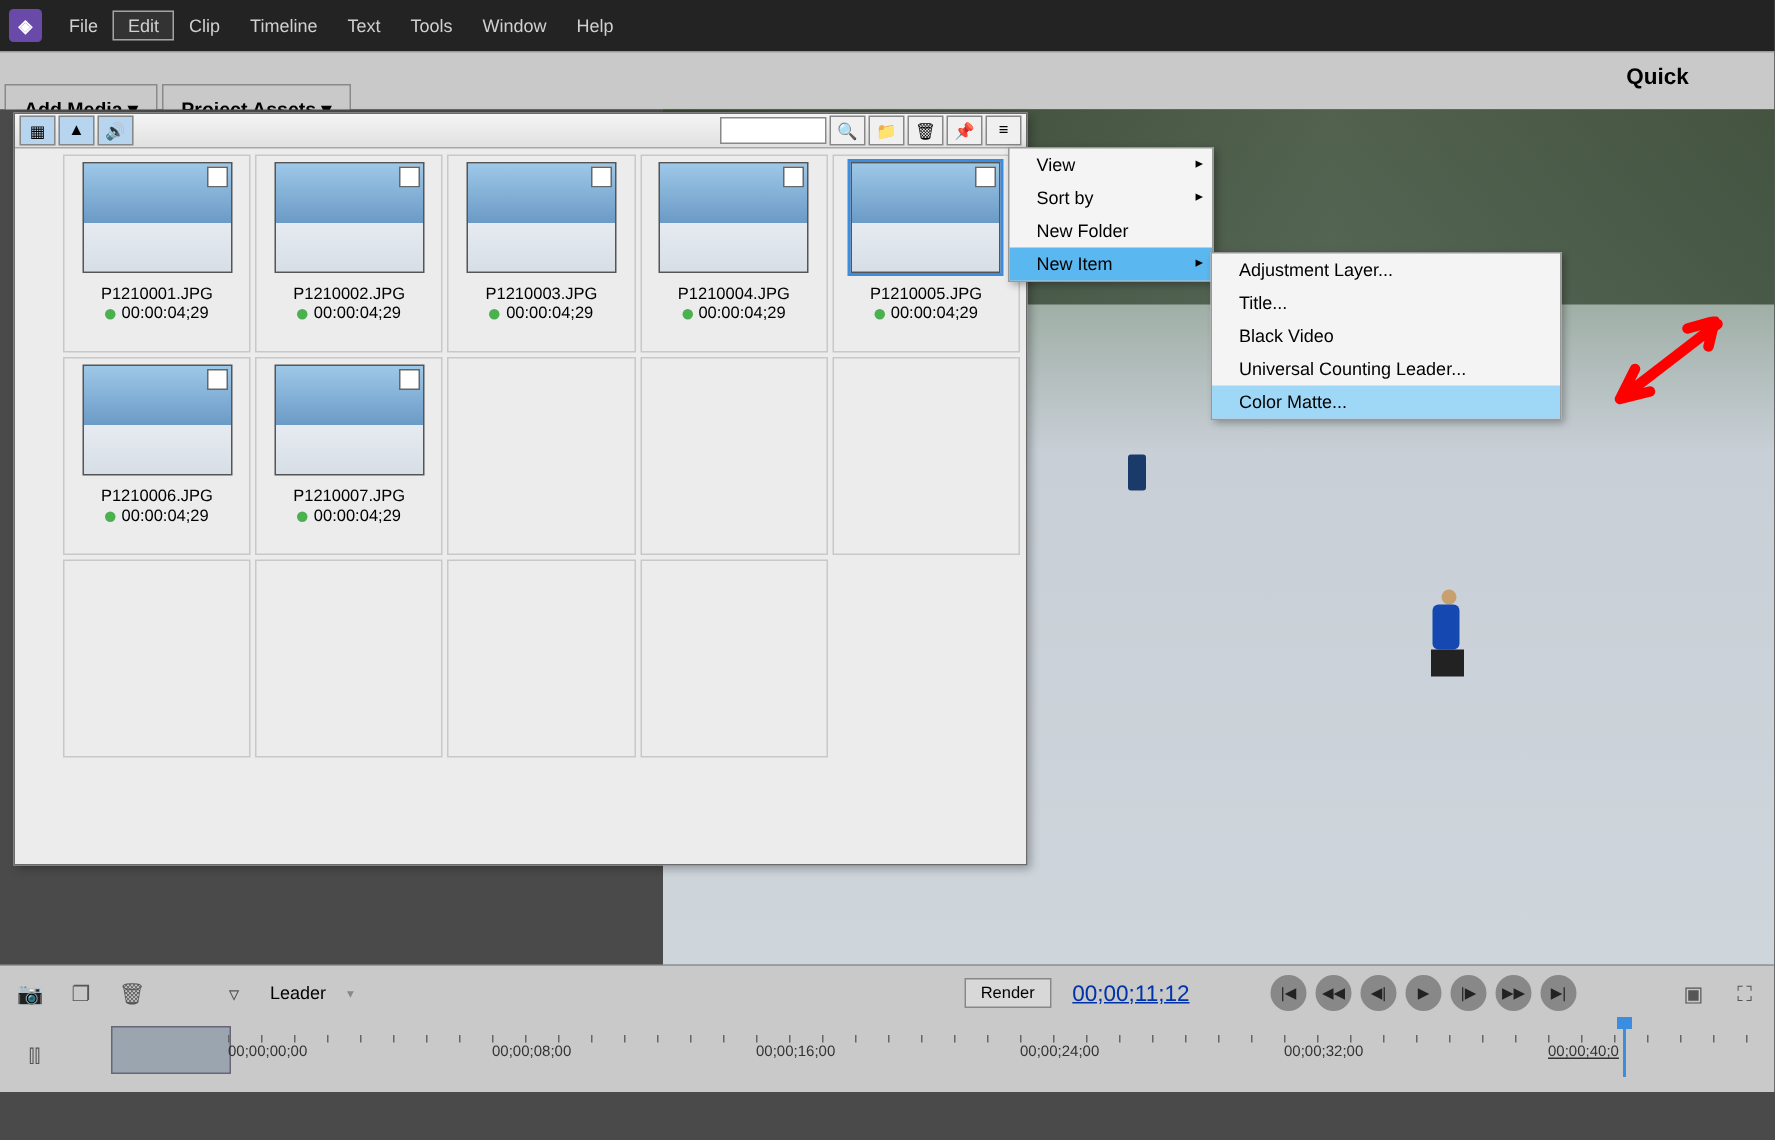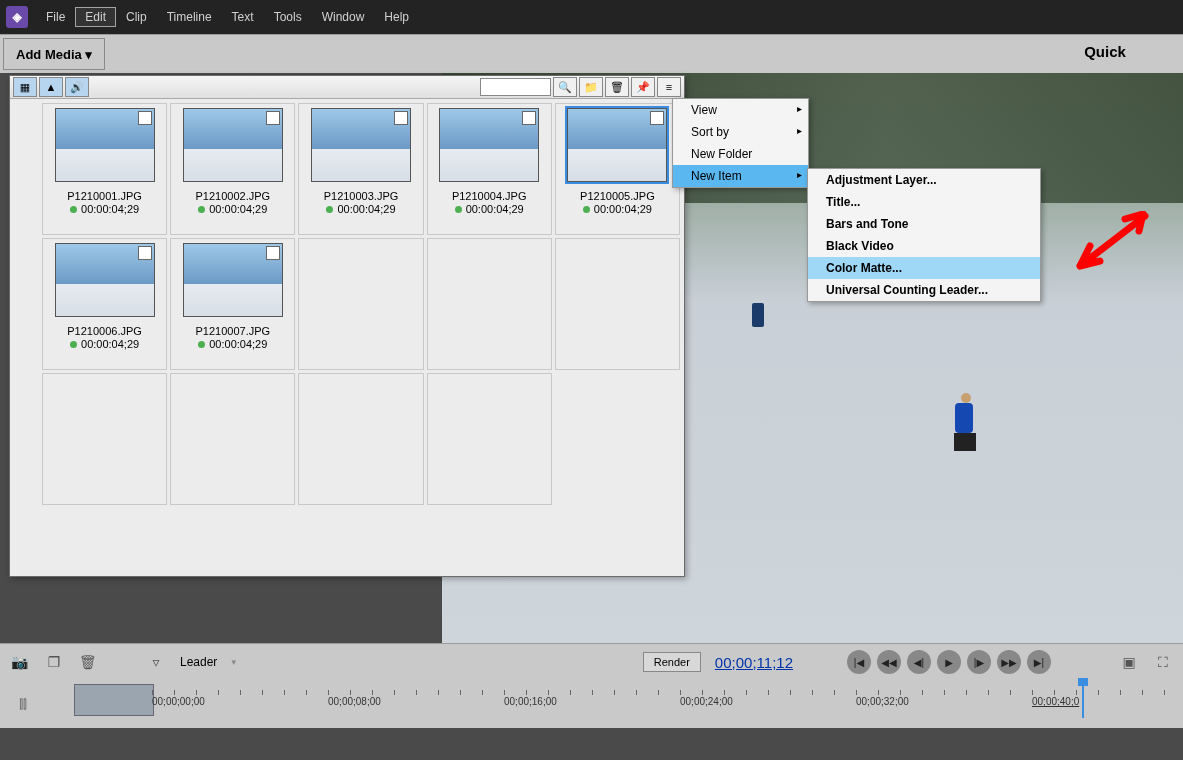--- a/index.html
+++ b/index.html
@@ -3,21 +3,21 @@
 <meta charset="utf-8">
 <style>
   html,body{margin:0;padding:0;width:1183px;height:760px;font-family:Tahoma,Arial,sans-serif;font-size:12px;background:#4a4a4a;overflow:hidden;color:#000;}
   .titlebar{height:34px;background:#232323;display:flex;align-items:center;color:#ccc;}
   .app-icon{width:22px;height:22px;margin:0 8px 0 6px;background:#6a4aa8;border-radius:3px;display:flex;align-items:center;justify-content:center;color:#fff;font-weight:bold;font-size:12px;}
   .menus{display:flex;gap:0;}
   .menu-item{padding:3px 10px;color:#d0d0d0;cursor:default;}
   .menu-item.active{border:1px solid #a3a3a3;padding:2px 9px;background:#333;}
   .workspace-bar{height:38px;background:#c9c9c9;display:flex;align-items:center;border-top:1px solid #9a9a9a;}
   .ws-left{display:flex;height:100%;}
-  .ws-btn{border:1px solid #8a8a8a;background:#c9c9c9;padding:0 12px;display:flex;align-items:center;font-size:13px;font-weight:bold;cursor:default;height:30px;margin-top:3px;margin-left:3px;}
+  .ws-btn{border:1px solid #8a8a8a;background:#c9c9c9;padding:0 12px;display:flex;align-items:center;font-size:13px;font-weight:bold;cursor:default;height:30px;margin-top:21px;margin-left:3px;}
   .ws-right{margin-left:auto;display:flex;gap:0;height:100%;align-items:center;padding-right:30px;flex-direction:column;}
   .ws-tab{width:96px;text-align:center;font-size:15px;font-weight:bold;padding:8px 0;cursor:default;}
   .ws-tab.active{background:#000;color:#fff;}
   .main{position:relative;height:570px;display:flex;background:#4a4a4a;}
   .assets-panel{position:absolute;left:9px;top:2px;width:674px;height:500px;background:#ececec;border:1px solid #6b6b6b;box-shadow:2px 2px 6px rgba(0,0,0,0.3);z-index:5;}
   .assets-tb{height:22px;background:linear-gradient(#f5f5f5,#e0e0e0);border-bottom:1px solid #a8a8a8;display:flex;align-items:center;padding:0 3px;gap:2px;}
   .tb-icon{width:22px;height:18px;border:1px solid #888;background:#f0f0f0;display:flex;align-items:center;justify-content:center;font-size:11px;cursor:default;}
   .tb-icon.on{background:#b8d5f0;}
   .search{margin-left:auto;}
   .search input{width:65px;height:14px;border:1px solid #888;font-size:11px;}
@@ -34,21 +34,21 @@
   .skier .body{width:18px;height:30px;background:#1548b0;border-radius:4px;margin-left:6px;}
   .skier .head{width:10px;height:10px;background:#c8a070;border-radius:50%;margin:0 auto;}
   .skier .legs{width:22px;height:18px;background:#222;margin-left:5px;}
   .skier2{position:absolute;left:310px;top:230px;width:12px;height:24px;background:#1a3a6a;border-radius:2px;}
   .trees{position:absolute;top:0;left:0;right:0;height:130px;background:linear-gradient(90deg,#2a3a28,#3a4a38 30%,#4a5a48 60%,#3a4a38);opacity:0.85;}
   .ctx1{position:absolute;left:672px;top:25px;width:135px;background:#f4f4f4;border:1px solid #999;box-shadow:2px 2px 5px rgba(0,0,0,0.3);z-index:10;font-size:12px;}
   .ctx1 .row{padding:4px 22px 4px 18px;position:relative;cursor:default;}
   .ctx1 .row.sel{background:#5bb7f0;color:#000;}
   .ctx1 .arrow::after{content:"▸";position:absolute;right:6px;font-size:10px;}
   .ctx2{position:absolute;left:807px;top:95px;width:232px;background:#f4f4f4;border:1px solid #999;box-shadow:2px 2px 5px rgba(0,0,0,0.3);z-index:11;font-size:12px;}
-  .ctx2 .row{padding:4px 18px;cursor:default;font-weight:bold;}
+  .ctx2 .row{padding:4px 18px;cursor:default;}
   .ctx2 .row.sel{background:#9fd8f7;}
   .arrow-ann{position:absolute;left:1065px;top:138px;z-index:12;}
   .tl-tools{height:36px;background:#c9c9c9;border-top:1px solid #9a9a9a;display:flex;align-items:center;padding:0 10px;gap:14px;}
   .render-btn{border:1px solid #888;padding:3px 10px;background:#d8d8d8;cursor:default;font-size:11px;}
   .tc{color:#0033aa;text-decoration:underline;font-size:15px;}
   .play-ctrls{display:flex;gap:6px;margin-left:40px;}
   .pbtn{width:24px;height:24px;border-radius:50%;background:#888;display:flex;align-items:center;justify-content:center;color:#222;font-size:10px;cursor:default;}
   .tool-ic{width:20px;height:18px;display:flex;align-items:center;justify-content:center;color:#555;font-size:14px;}
   .timeline{height:48px;background:#c9c9c9;display:flex;align-items:center;padding-left:10px;position:relative;}
   .tl-clip{position:absolute;left:74px;top:4px;width:78px;height:30px;background:#9aa5b0;border:1px solid #667;}
@@ -73,20 +73,21 @@
     <div class="menu-item">Text</div>
     <div class="menu-item">Tools</div>
     <div class="menu-item">Window</div>
     <div class="menu-item">Help</div>
   </div>
 </div>
 
 <div class="workspace-bar">
   <div class="ws-left">
     <div class="ws-btn">Add Media ▾</div>
+    <div class="ws-btn">Project Assets ▾</div>
   </div>
   <div class="ws-right">
     <div class="ws-tab">Quick</div>
     <div class="ws-tab">Guided</div>
     <div class="ws-tab active">Expert</div>
   </div>
 </div>
 
 <div class="main">
 
@@ -184,24 +185,23 @@
   <div class="ctx1">
     <div class="row arrow">View</div>
     <div class="row arrow">Sort by</div>
     <div class="row">New Folder</div>
     <div class="row sel arrow">New Item</div>
   </div>
 
   <div class="ctx2">
     <div class="row">Adjustment Layer...</div>
     <div class="row">Title...</div>
-    <div class="row">Bars and Tone</div>
     <div class="row">Black Video</div>
+    <div class="row">Universal Counting Leader...</div>
     <div class="row sel">Color Matte...</div>
-    <div class="row">Universal Counting Leader...</div>
   </div>
 
   <div class="arrow-ann">
     <svg width="90" height="70">
         <path d="M80 5 L15 55 M15 55 L35 50 M15 55 L25 35 M78 3 L60 8 M78 3 L74 20" stroke="#ff0000" stroke-width="7" fill="none" stroke-linecap="round"></path>
       </svg>
   </div>
 
 </div>
 

